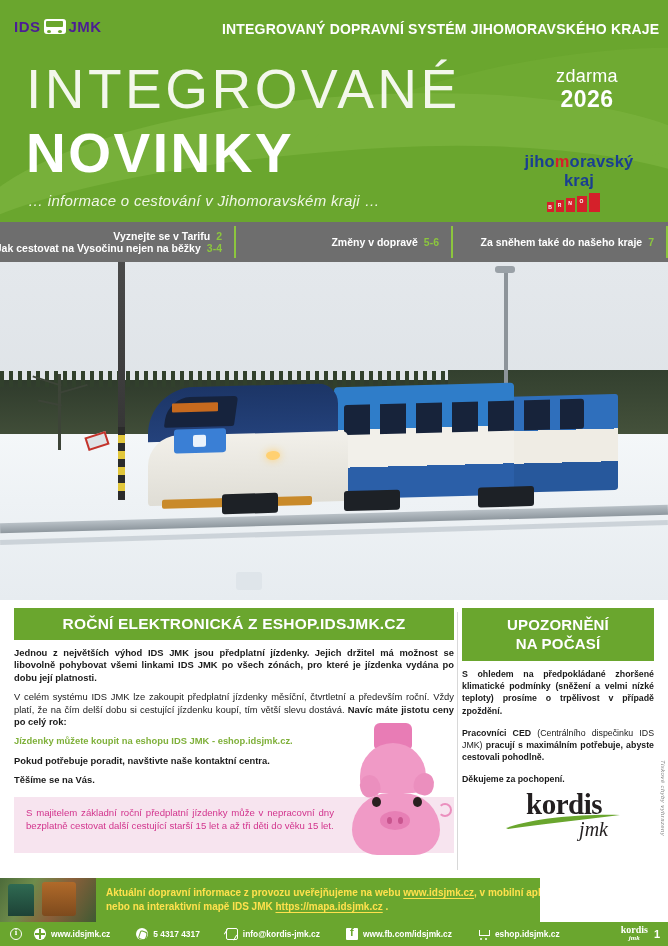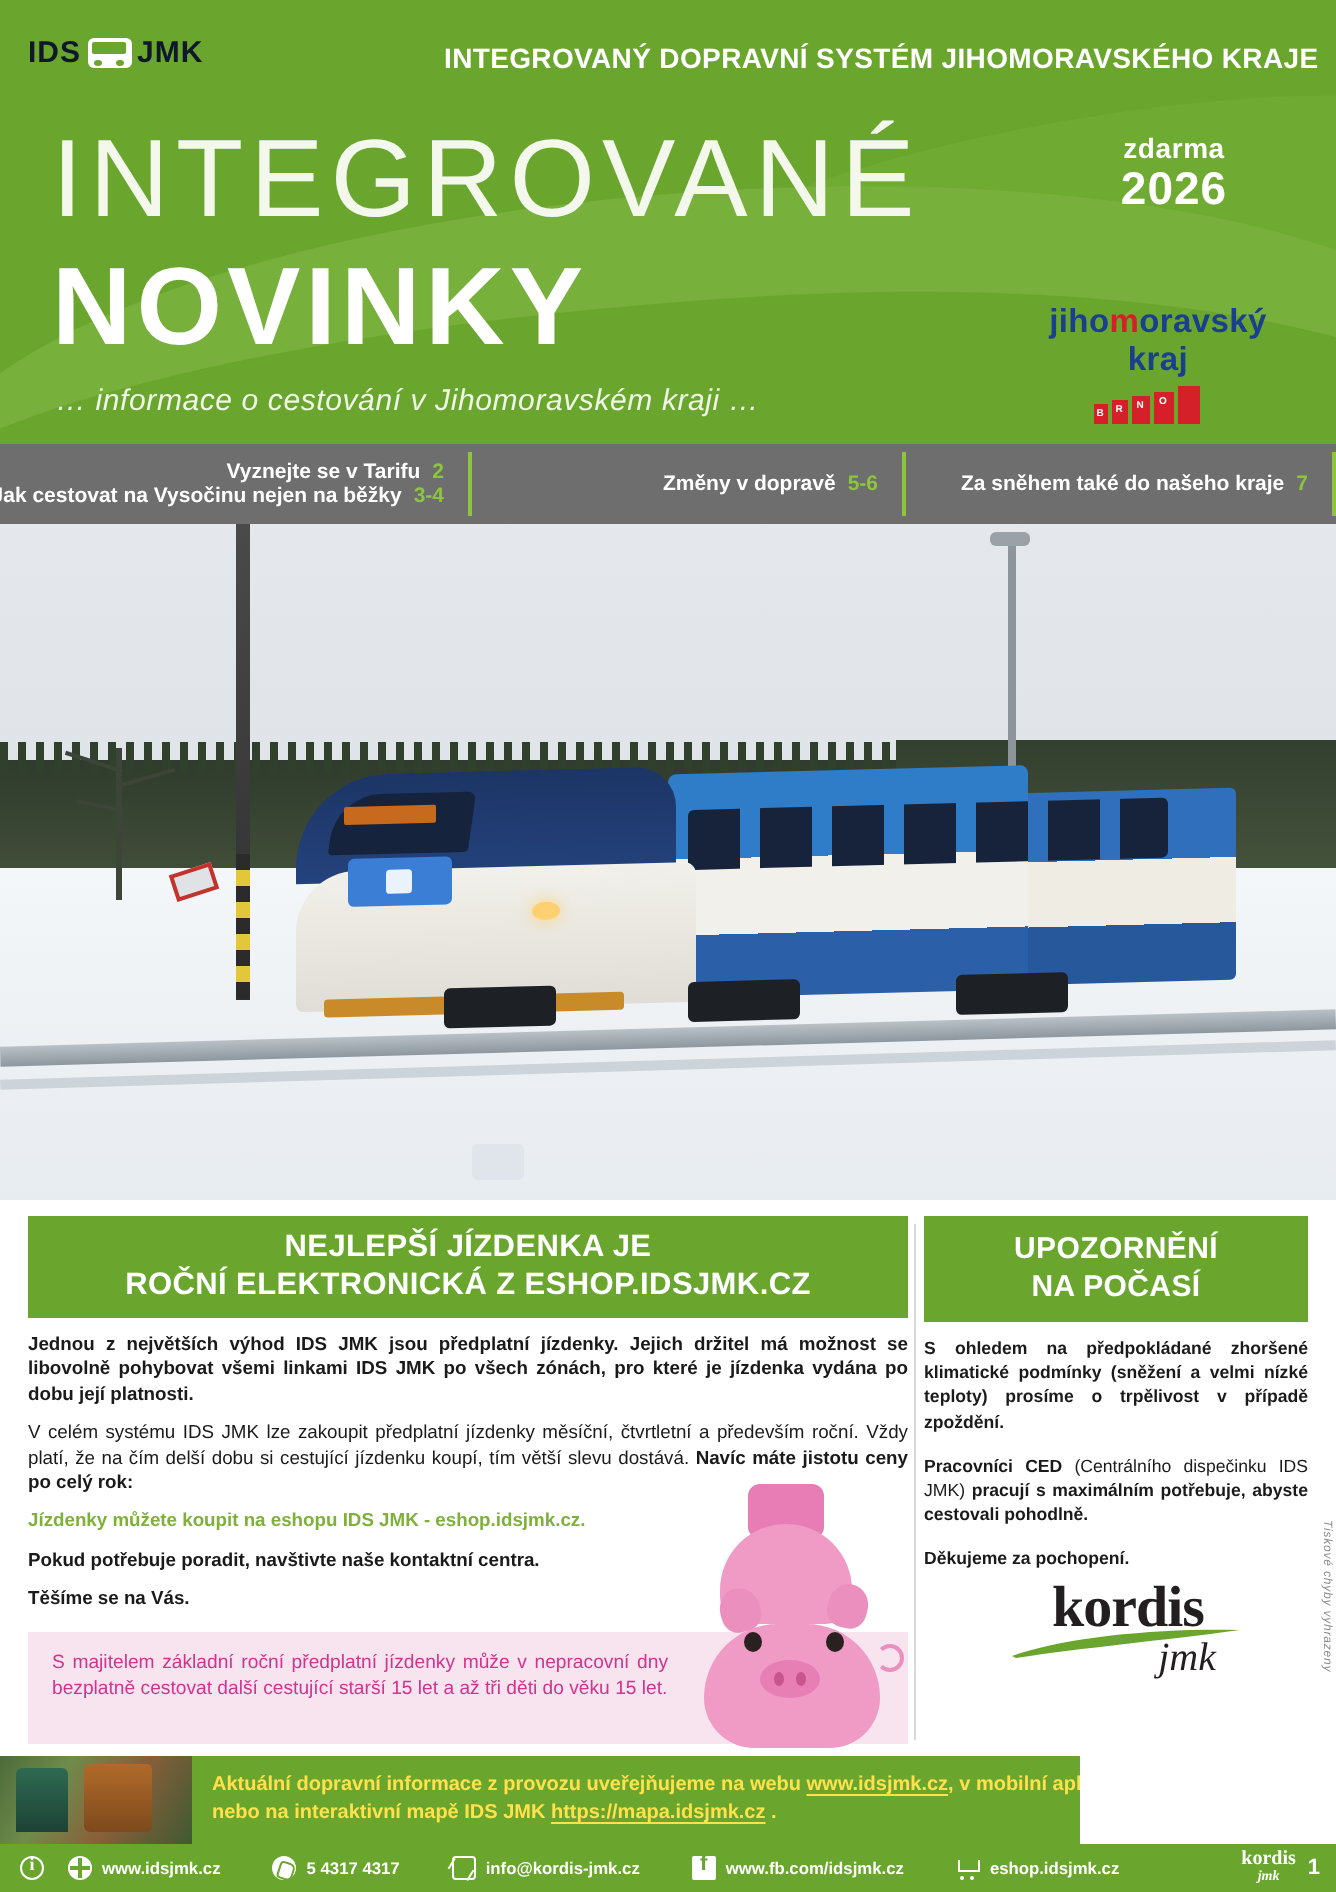--- a/index.html
+++ b/index.html
@@ -28,21 +28,21 @@
     transform: rotate(-3.2deg);
   }
   .masthead .swoosh3 {
     position: absolute; left: 300px; top: 60px; width: 480px; height: 120px;
     background: #74ad36; border-radius: 50%; transform: rotate(-10deg); opacity: .5;
   }
 
   .ids-logo {
     position: absolute; left: 14px; top: 18px;
     display: flex; align-items: center; gap: 2px;
-    color: #0f172a; font-weight: bold; font-size: 15px; letter-spacing: .5px;
+    color: #4c1d95; font-weight: bold; font-size: 15px; letter-spacing: .5px;
     z-index: 4;
   }
   .ids-logo .bus-box {
     width: 22px; height: 15px; background: #ffffff; border-radius: 3px;
     position: relative; margin: 0 1px;
   }
   .ids-logo .bus-box::before {
     content: ""; position: absolute; left: 2.5px; top: 2px;
     width: 17px; height: 6px; background: #6aa62e; border-radius: 1px;
   }
@@ -66,21 +66,21 @@
     position: absolute; left: 26px; top: 124px; z-index: 4;
     color: #ffffff; font-size: 55px; line-height: 58px;
     letter-spacing: 2.5px; font-weight: bold;
   }
   .tagline {
     position: absolute; left: 28px; top: 192px; z-index: 4;
     color: #f0f6e6; font-size: 15px; font-style: italic; letter-spacing: .3px;
   }
 
   .issue-block { position: absolute; right: 18px; top: 66px; z-index: 5; text-align: center; width: 126px; }
-  .issue-free { color: #ffffff; font-size: 14px; letter-spacing: .3px; font-weight: bold; }
+  .issue-free { color: #ffffff; font-size: 18px; letter-spacing: .3px; }
   .issue-num { color: #ffffff; font-size: 47px; font-weight: bold; line-height: 45px; letter-spacing: -1px; margin-top: -2px; }
   .issue-year { color: #ffffff; font-size: 23px; font-weight: bold; line-height: 24px; letter-spacing: .5px; }
 
   .jmk-logo { position: absolute; right: 20px; top: 152px; z-index: 5; text-align: center; width: 150px; }
   .jmk-logo .jmk-text { font-size: 16.5px; font-weight: bold; color: #1a3f91; letter-spacing: .2px; margin-left: 12px; }
   .jmk-logo .jmk-text .m { color: #d5202a; }
   .jmk-bricks { display: flex; justify-content: center; align-items: flex-end; gap: 2px; margin-top: 3px; }
   .jmk-bricks span {
     display: inline-block; background: #d5202a; color: #ffffff;
     font-size: 5px; font-weight: bold; text-align: center; line-height: 10px;
@@ -375,21 +375,20 @@
     <div class="pole-stripes"></div>
     <div class="xsign"></div>
     <div class="snowmark"></div>
   </div>
 
   <div class="content">
     <div class="divider-v"></div>
 
     <div class="col-left">
       <div class="hdr-box">
-        <div>NEJLEPŠÍ JÍZDENKA JE</div>
         <div>ROČNÍ ELEKTRONICKÁ Z ESHOP.IDSJMK.CZ</div>
       </div>
       <div class="p-spacer"></div>
       <p class="body-txt b">Jednou z největších výhod IDS JMK jsou předplatní jízdenky. Jejich držitel má možnost se libovolně pohybovat všemi linkami IDS JMK po všech zónách, pro které je jízdenka vydána po dobu její platnosti.</p>
       <div class="p-spacer"></div>
       <p class="body-txt"><span>V celém systému IDS JMK lze zakoupit předplatní jízdenky měsíční, čtvrtletní a především roční. Vždy platí, že na čím delší dobu si cestující jízdenku koupí, tím větší slevu dostává. </span><b>Navíc máte jistotu ceny po celý rok:</b></p>
       <div class="p-spacer"></div>
       <p class="green-line">Jízdenky můžete koupit na eshopu IDS JMK - eshop.idsjmk.cz.</p>
       <div class="p-spacer"></div>
       <p class="body-txt b">Pokud potřebuje poradit, navštivte naše kontaktní centra.</p>

